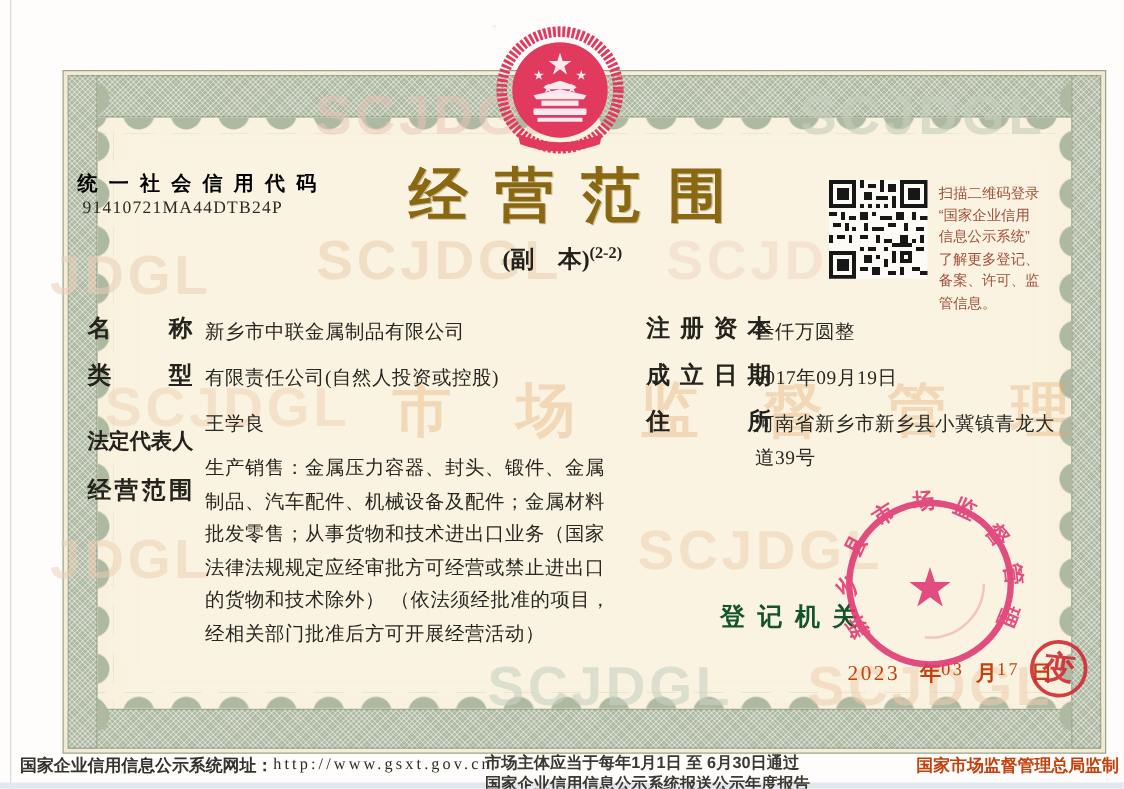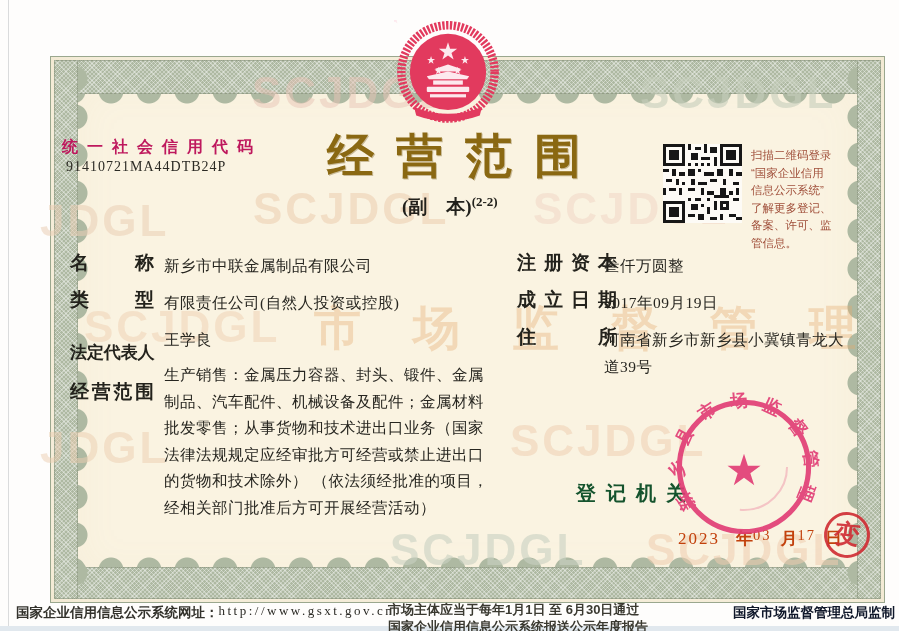--- a/index.html
+++ b/index.html
@@ -75,21 +75,21 @@
   .wm-cjk{
     position:absolute;left:314px;top:297px;z-index:2;
     font-size:47px;font-weight:700;letter-spacing:52px;white-space:nowrap;
     color:rgba(226,168,108,.36);pointer-events:none;
   }
 
   
   .emblem{left:394px;top:20px;width:108px;height:106px;z-index:3;}
   .credit-label{
     left:62px;top:137px;z-index:3;font-weight:700;font-size:16px;
-    letter-spacing:9px;color:#be185d;white-space:nowrap;
+    letter-spacing:9px;color:#000000;white-space:nowrap;
   }
   .credit-code{
     left:66px;top:159px;z-index:3;font-family:"Liberation Serif",serif;
     font-size:14px;letter-spacing:1px;color:#2b2a24;white-space:nowrap;
   }
   .title{
     left:327px;top:125px;z-index:3;font-weight:700;font-size:47px;
     letter-spacing:22px;white-space:nowrap;color:#8a6812;
     text-shadow:1px 1px 0 rgba(110,80,15,.35);
   }
@@ -149,21 +149,21 @@
     transform:rotate(6deg);opacity:.92;
   }
 
   
   .footer-left{left:16px;top:604px;z-index:3;font-size:13.5px;font-weight:700;color:#33322c;white-space:nowrap;}
   .footer-left .url{
     font-weight:400;font-family:"Liberation Serif",serif;font-size:13px;
     letter-spacing:2.5px;position:relative;top:-2px;color:#2c2b26;
   }
   .footer-mid{left:388px;top:601px;width:292px;z-index:3;font-size:13px;font-weight:700;line-height:17px;color:#3a3930;}
-  .footer-right{left:733px;top:604px;z-index:3;font-size:13.5px;font-weight:700;color:#0f172a;white-space:nowrap;}
+  .footer-right{left:733px;top:604px;z-index:3;font-size:13.5px;font-weight:700;color:#c2410c;white-space:nowrap;}
 </style>
 </head>
 <body>
 
 <div class="abs scan-left-line"></div>
 
 <div class="abs cert">
   <div class="band top"></div>
   <div class="band bottom"></div>
   <div class="band left"></div>

